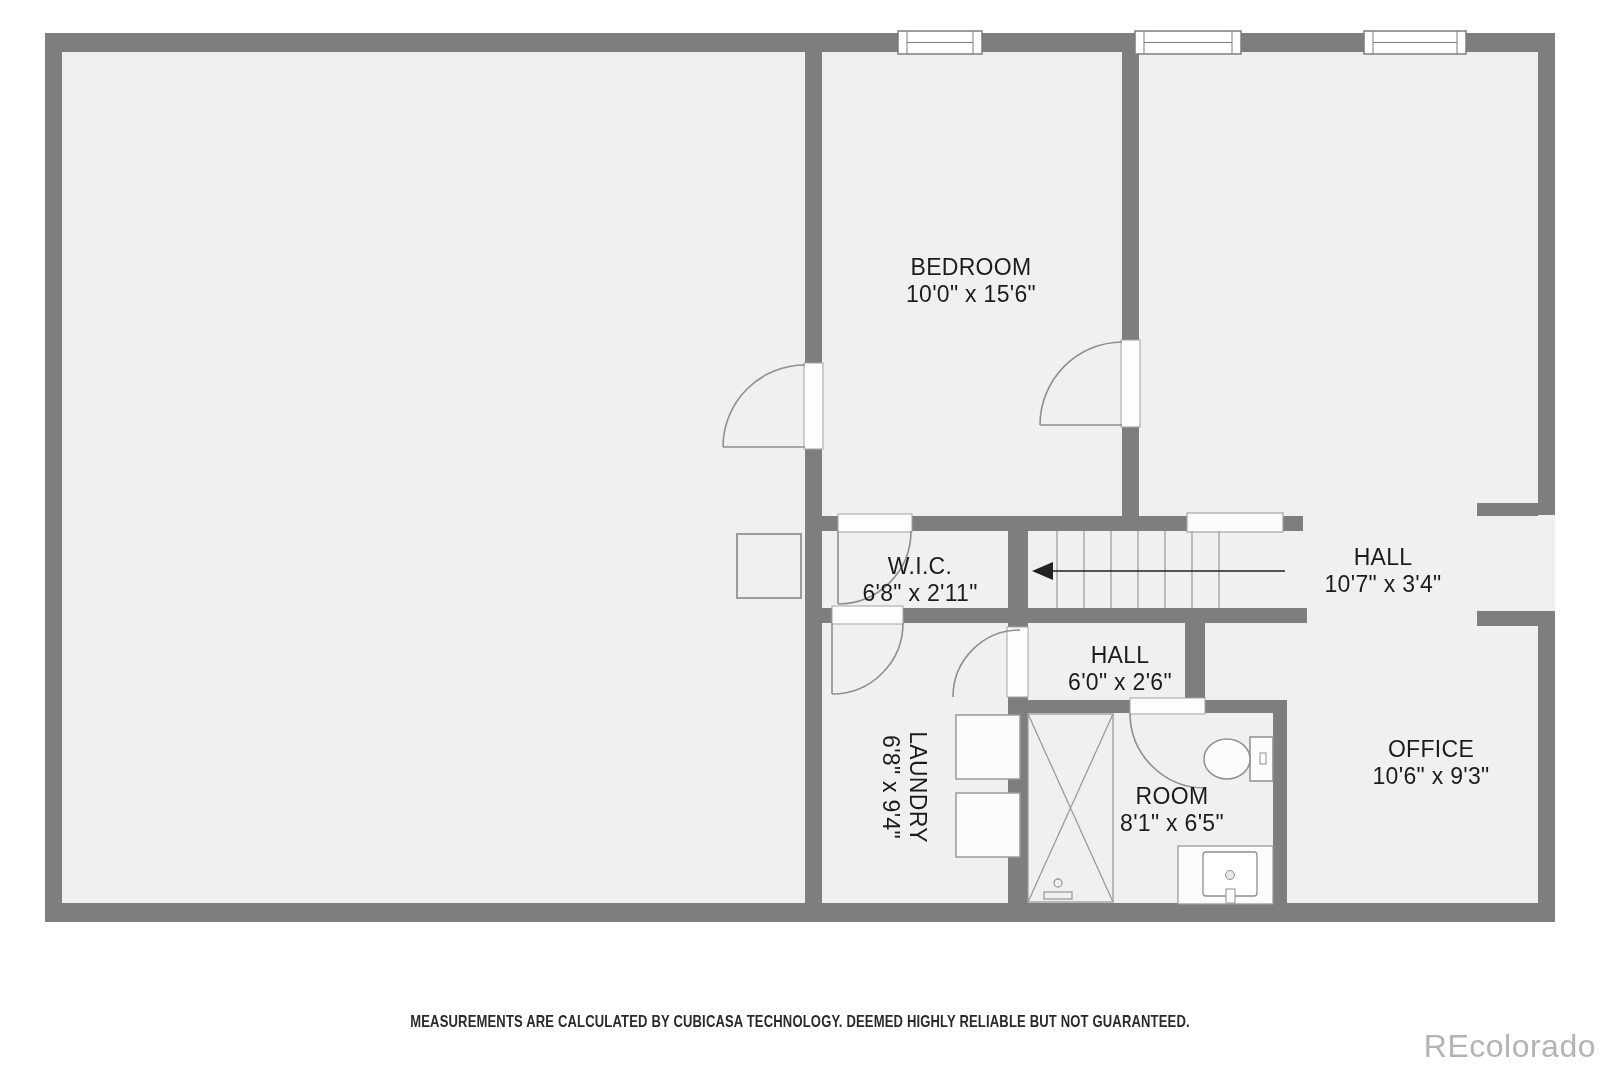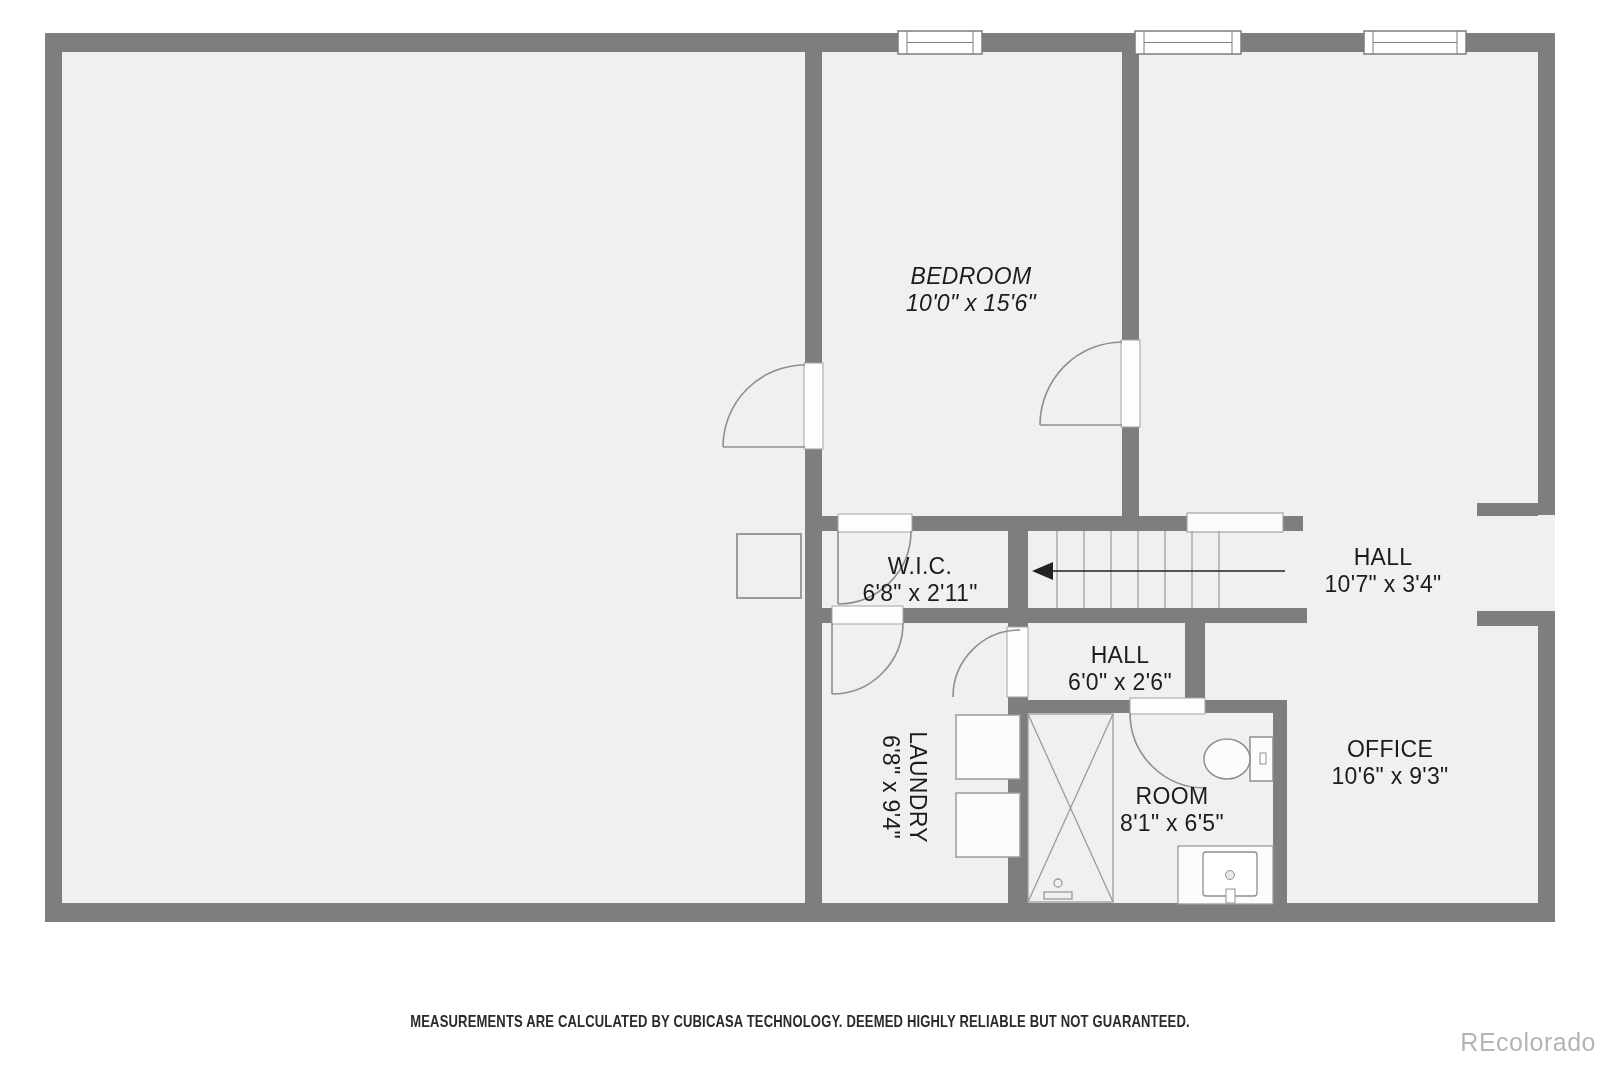--- a/index.html
+++ b/index.html
@@ -9,21 +9,21 @@
   .floor{position:absolute;background:#f0f0f0;}
   .wall{position:absolute;background:#7e7e7e;}
   #fixtures{position:absolute;left:0;top:0;width:1600px;height:1066px;pointer-events:none;}
   .room-label{position:absolute;transform:translate(-50%,-50%);text-align:center;
               color:#1c1c1c;font-size:23px;line-height:27px;white-space:nowrap;letter-spacing:.3px;}
   .room-label span{display:block;}
   .room-label.rot{transform:translate(-50%,-50%) rotate(90deg);}
   #disclaimer{position:absolute;left:50%;top:1012px;transform:translateX(-50%) scaleX(.79);
               transform-origin:center top;font-size:16.5px;font-weight:bold;color:#2a2a2a;
               white-space:nowrap;letter-spacing:.2px;}
-  #watermark{position:absolute;right:4px;top:1028px;font-size:25px;color:#b4b4b4;
+  #watermark{position:absolute;right:4px;top:1028px;font-size:32px;color:#b4b4b4;
              letter-spacing:.5px;}
 </style>
 </head>
 <body>
 
 <div id="plan">
 
   <div class="floor" style="left:62px;top:52px;width:1476px;height:851px;"></div>
   <div class="floor" style="left:1538px;top:515px;width:17px;height:96px;"></div>
 
@@ -137,21 +137,21 @@
     </g>
 
     <g>
       <rect x="1178" y="846" width="95" height="58" fill="#fcfcfc" stroke="#9b9b9b" stroke-width="1.3"></rect>
       <rect x="1203" y="852" width="54" height="44" rx="3" fill="#ffffff" stroke="#8f8f8f" stroke-width="1.3"></rect>
       <circle cx="1230" cy="875" r="4.5" fill="#e8e8e8" stroke="#8f8f8f" stroke-width="1"></circle>
       <rect x="1226" y="889" width="9" height="14" fill="#ffffff" stroke="#8f8f8f" stroke-width="1"></rect>
     </g>
   </svg>
 
-  <div class="room-label" style="left:971px;top:290px;font-style:italic;">
+  <div class="room-label" style="left:971px;top:281px;">
     <span>BEDROOM</span>
     <span>10'0" x 15'6"</span>
   </div>
   <div class="room-label" style="left:920px;top:580px;">
     <span>W.I.C.</span>
     <span>6'8" x 2'11"</span>
   </div>
   <div class="room-label" style="left:1383px;top:571px;">
     <span>HALL</span>
     <span>10'7" x 3'4"</span>
@@ -161,21 +161,21 @@
     <span>6'0" x 2'6"</span>
   </div>
   <div class="room-label rot" style="left:904px;top:787px;">
     <span>LAUNDRY</span>
     <span>6'8" x 9'4"</span>
   </div>
   <div class="room-label" style="left:1172px;top:810px;">
     <span>ROOM</span>
     <span>8'1" x 6'5"</span>
   </div>
-  <div class="room-label" style="left:1390px;top:763px;text-align:center;">
+  <div class="room-label" style="left:1431px;top:763px;text-align:center;">
     <span>OFFICE</span>
     <span>10'6" x 9'3"</span>
   </div>
 
 </div>
 
 <div id="disclaimer">MEASUREMENTS ARE CALCULATED BY CUBICASA TECHNOLOGY. DEEMED HIGHLY RELIABLE BUT NOT GUARANTEED.</div>
 <div id="watermark">REcolorado</div>
 
 </body></html>

